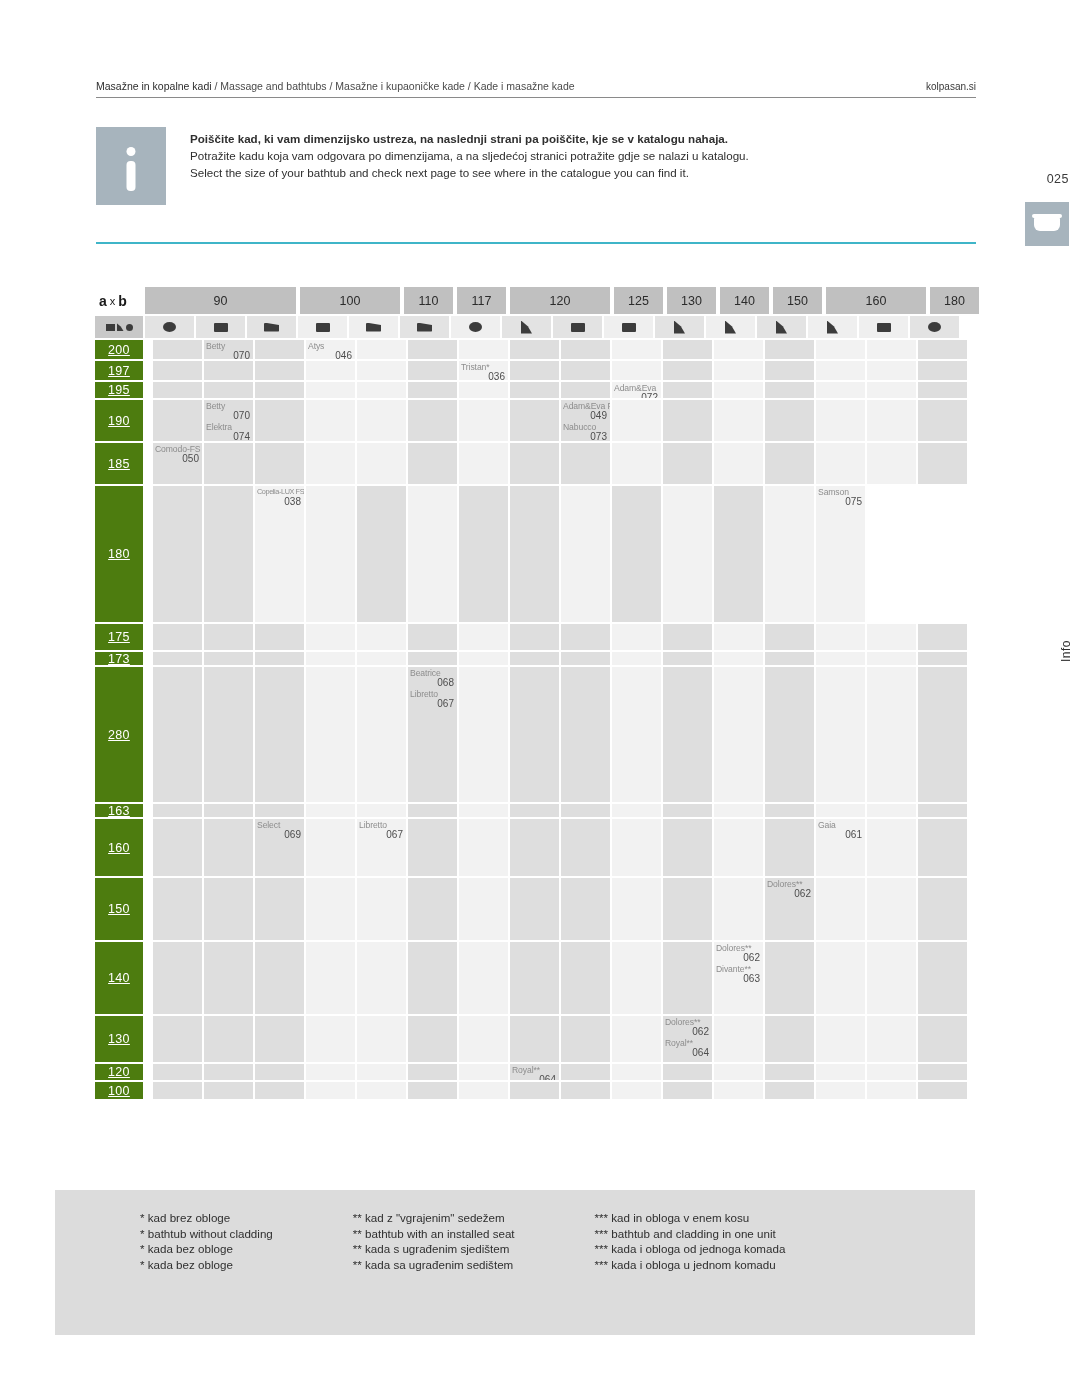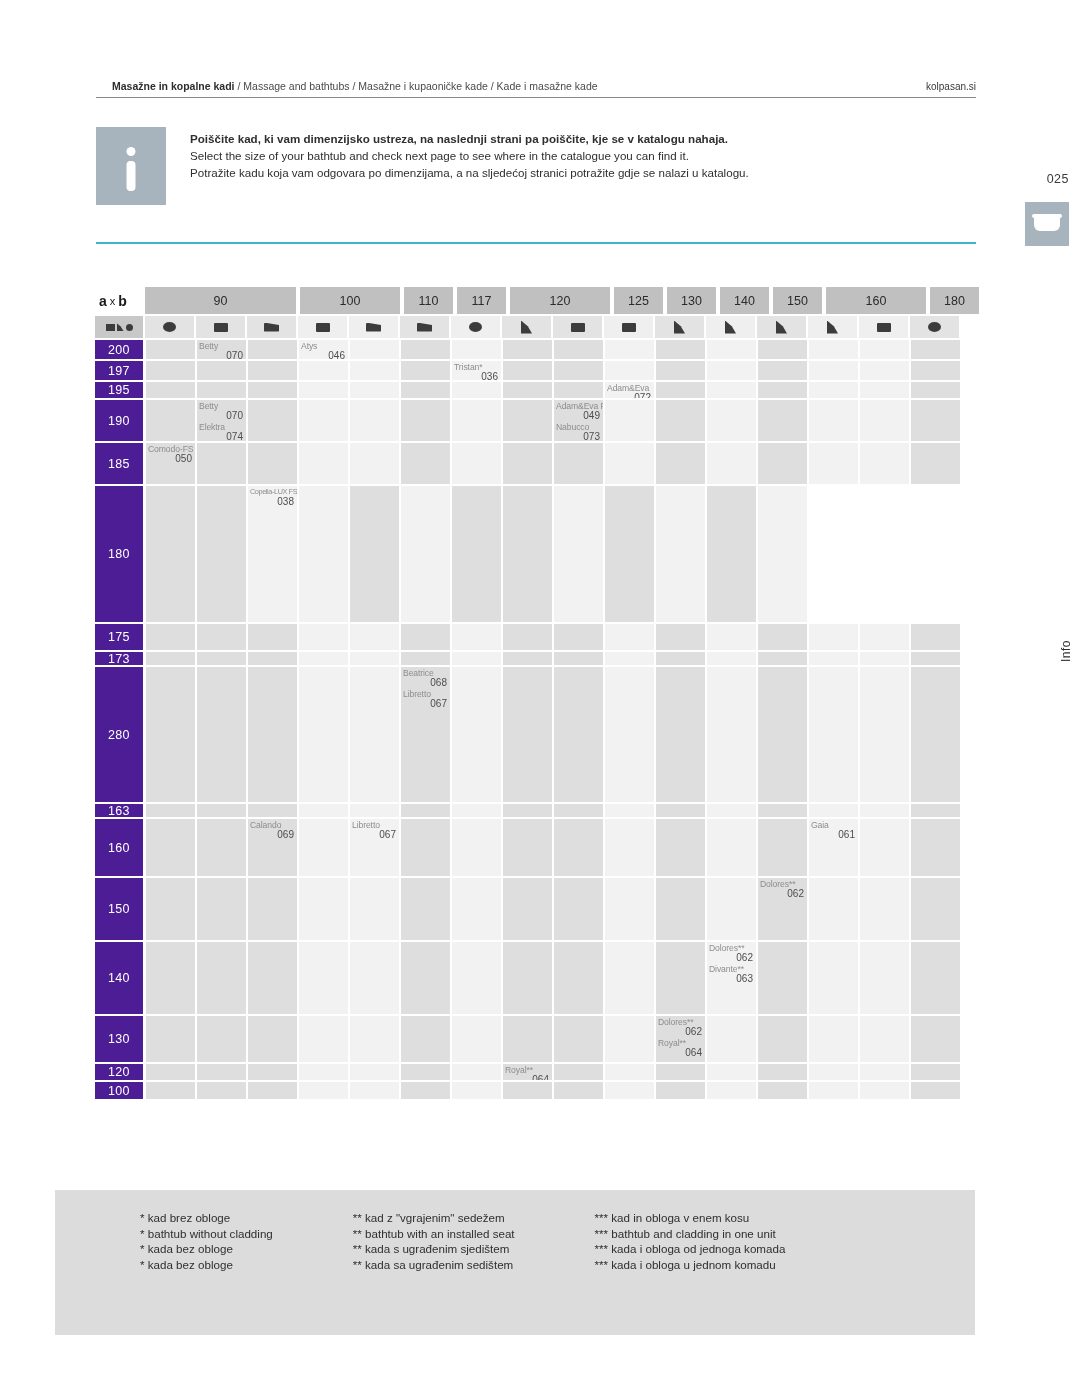--- a/index.html
+++ b/index.html
@@ -22,21 +22,21 @@
     position: absolute;
     left: 96px; top: 80px;
     width: 880px;
     display: flex;
     justify-content: space-between;
     align-items: baseline;
     font-size: 10.5px;
     color: #2d2d2d;
   }
   .hdr-left { white-space: nowrap; }
-  .hdr-left .b { font-weight: bold; margin-left: 16px; }
+  .hdr-left .b { font-weight: normal; }
   .hdr-left .n { color: #4a4a4a; }
   .hdr-right { font-size: 10px; color: #3a3a3a; }
   .hdr-rule {
     position: absolute;
     left: 96px; top: 97px;
     width: 880px; height: 1px;
     background: #8a8a8a;
   }
 
   
@@ -165,27 +165,28 @@
   .sh-corner{ width: 11px; height: 13px;
               clip-path: polygon(0 0, 0 100%, 100% 100%, 62% 45%); }
   .sh-tiny-rect { width: 9px; height: 7px; }
   .sh-tiny-corner { width: 7px; height: 8px;
               clip-path: polygon(0 0, 0 100%, 100% 100%, 60% 45%); }
   .sh-tiny-oval { width: 7px; height: 7px; border-radius: 50%; }
 
   
   .rlabel {
     width: 48px; min-width: 48px;
-    background: #4c1d95;
+    background: #4d7c0f;
     color: #ffffff;
     font-size: 12.5px;
     display: flex; align-items: center; justify-content: center;
-    margin-right: 3px;
+    margin-right: 10px;
     margin-bottom: 2px;
     letter-spacing: .3px;
+    text-decoration: underline;
   }
   .dcell {
     background: #f2f2f2;
     margin-right: 2px;
     margin-bottom: 2px;
     position: relative;
     overflow: hidden;
   }
   .dcell.dim { background: #dedede; }
   .entries {
@@ -240,22 +241,22 @@
     <div class="hdr-right">kolpasan.si</div>
   </div>
   <div class="hdr-rule"></div>
 
   <div class="info-icon">
     <span class="dot"></span>
     <span class="stem"></span>
   </div>
   <div class="info-text">
     <div class="l1">Poiščite kad, ki vam dimenzijsko ustreza, na naslednji strani pa poiščite, kje se v katalogu nahaja.</div>
+    <div>Potražite kadu koja vam odgovara po dimenzijama, a na sljedećoj stranici potražite gdje se nalazi u katalogu.</div>
     <div>Select the size of your bathtub and check next page to see where in the catalogue you can find it.</div>
-    <div>Potražite kadu koja vam odgovara po dimenzijama, a na sljedećoj stranici potražite gdje se nalazi u katalogu.</div>
   </div>
   <div class="teal-rule"></div>
 
   <div class="pagenum">025</div>
   <div class="tab-icon">
     <span class="lip"></span>
     <span class="tub"></span>
   </div>
   <div class="side-label">Info</div>
 
@@ -505,20 +506,28 @@
           <div class="dcell" style="width: 49px; height: 136px;"></div>
           <div class="dcell dim" style="width: 49px; height: 136px;"></div>
           <div class="dcell" style="width: 49px; height: 136px;"></div>
           <div class="dcell dim" style="width: 49px; height: 136px;"></div>
           <div class="dcell dim" style="width: 49px; height: 136px;"></div>
           <div class="dcell" style="width: 49px; height: 136px;"></div>
           <div class="dcell dim" style="width: 49px; height: 136px;"></div>
           <div class="dcell" style="width: 49px; height: 136px;"></div>
           <div class="dcell dim" style="width: 49px; height: 136px;"></div>
           <div class="dcell" style="width: 49px; height: 136px;"></div>
+          <div class="dcell" style="width: 49px; height: 136px;">
+            <div class="entries">
+              <div class="entry">
+                <span class="nm">Samson</span>
+                <span class="cd">075</span>
+              </div>
+            </div>
+          </div>
         </div>
         <div class="mrow">
           <div class="rlabel" style="height: 26px;">175</div>
           <div class="dcell dim" style="width: 49px; height: 26px;"></div>
           <div class="dcell dim" style="width: 49px; height: 26px;"></div>
           <div class="dcell dim" style="width: 49px; height: 26px;"></div>
           <div class="dcell" style="width: 49px; height: 26px;"></div>
           <div class="dcell" style="width: 49px; height: 26px;"></div>
           <div class="dcell dim" style="width: 49px; height: 26px;"></div>
           <div class="dcell" style="width: 49px; height: 26px;"></div>
@@ -600,21 +609,21 @@
           <div class="dcell" style="width: 49px; height: 13px;"></div>
           <div class="dcell dim" style="width: 49px; height: 13px;"></div>
         </div>
         <div class="mrow">
           <div class="rlabel" style="height: 57px;">160</div>
           <div class="dcell dim" style="width: 49px; height: 57px;"></div>
           <div class="dcell dim" style="width: 49px; height: 57px;"></div>
           <div class="dcell dim" style="width: 49px; height: 57px;">
             <div class="entries">
               <div class="entry">
-                <span class="nm">Calando</span>
+                <span class="nm">Select</span>
                 <span class="cd">069</span>
               </div>
             </div>
           </div>
           <div class="dcell" style="width: 49px; height: 57px;"></div>
           <div class="dcell" style="width: 49px; height: 57px;">
             <div class="entries">
               <div class="entry">
                 <span class="nm">Libretto</span>
                 <span class="cd">067</span>

